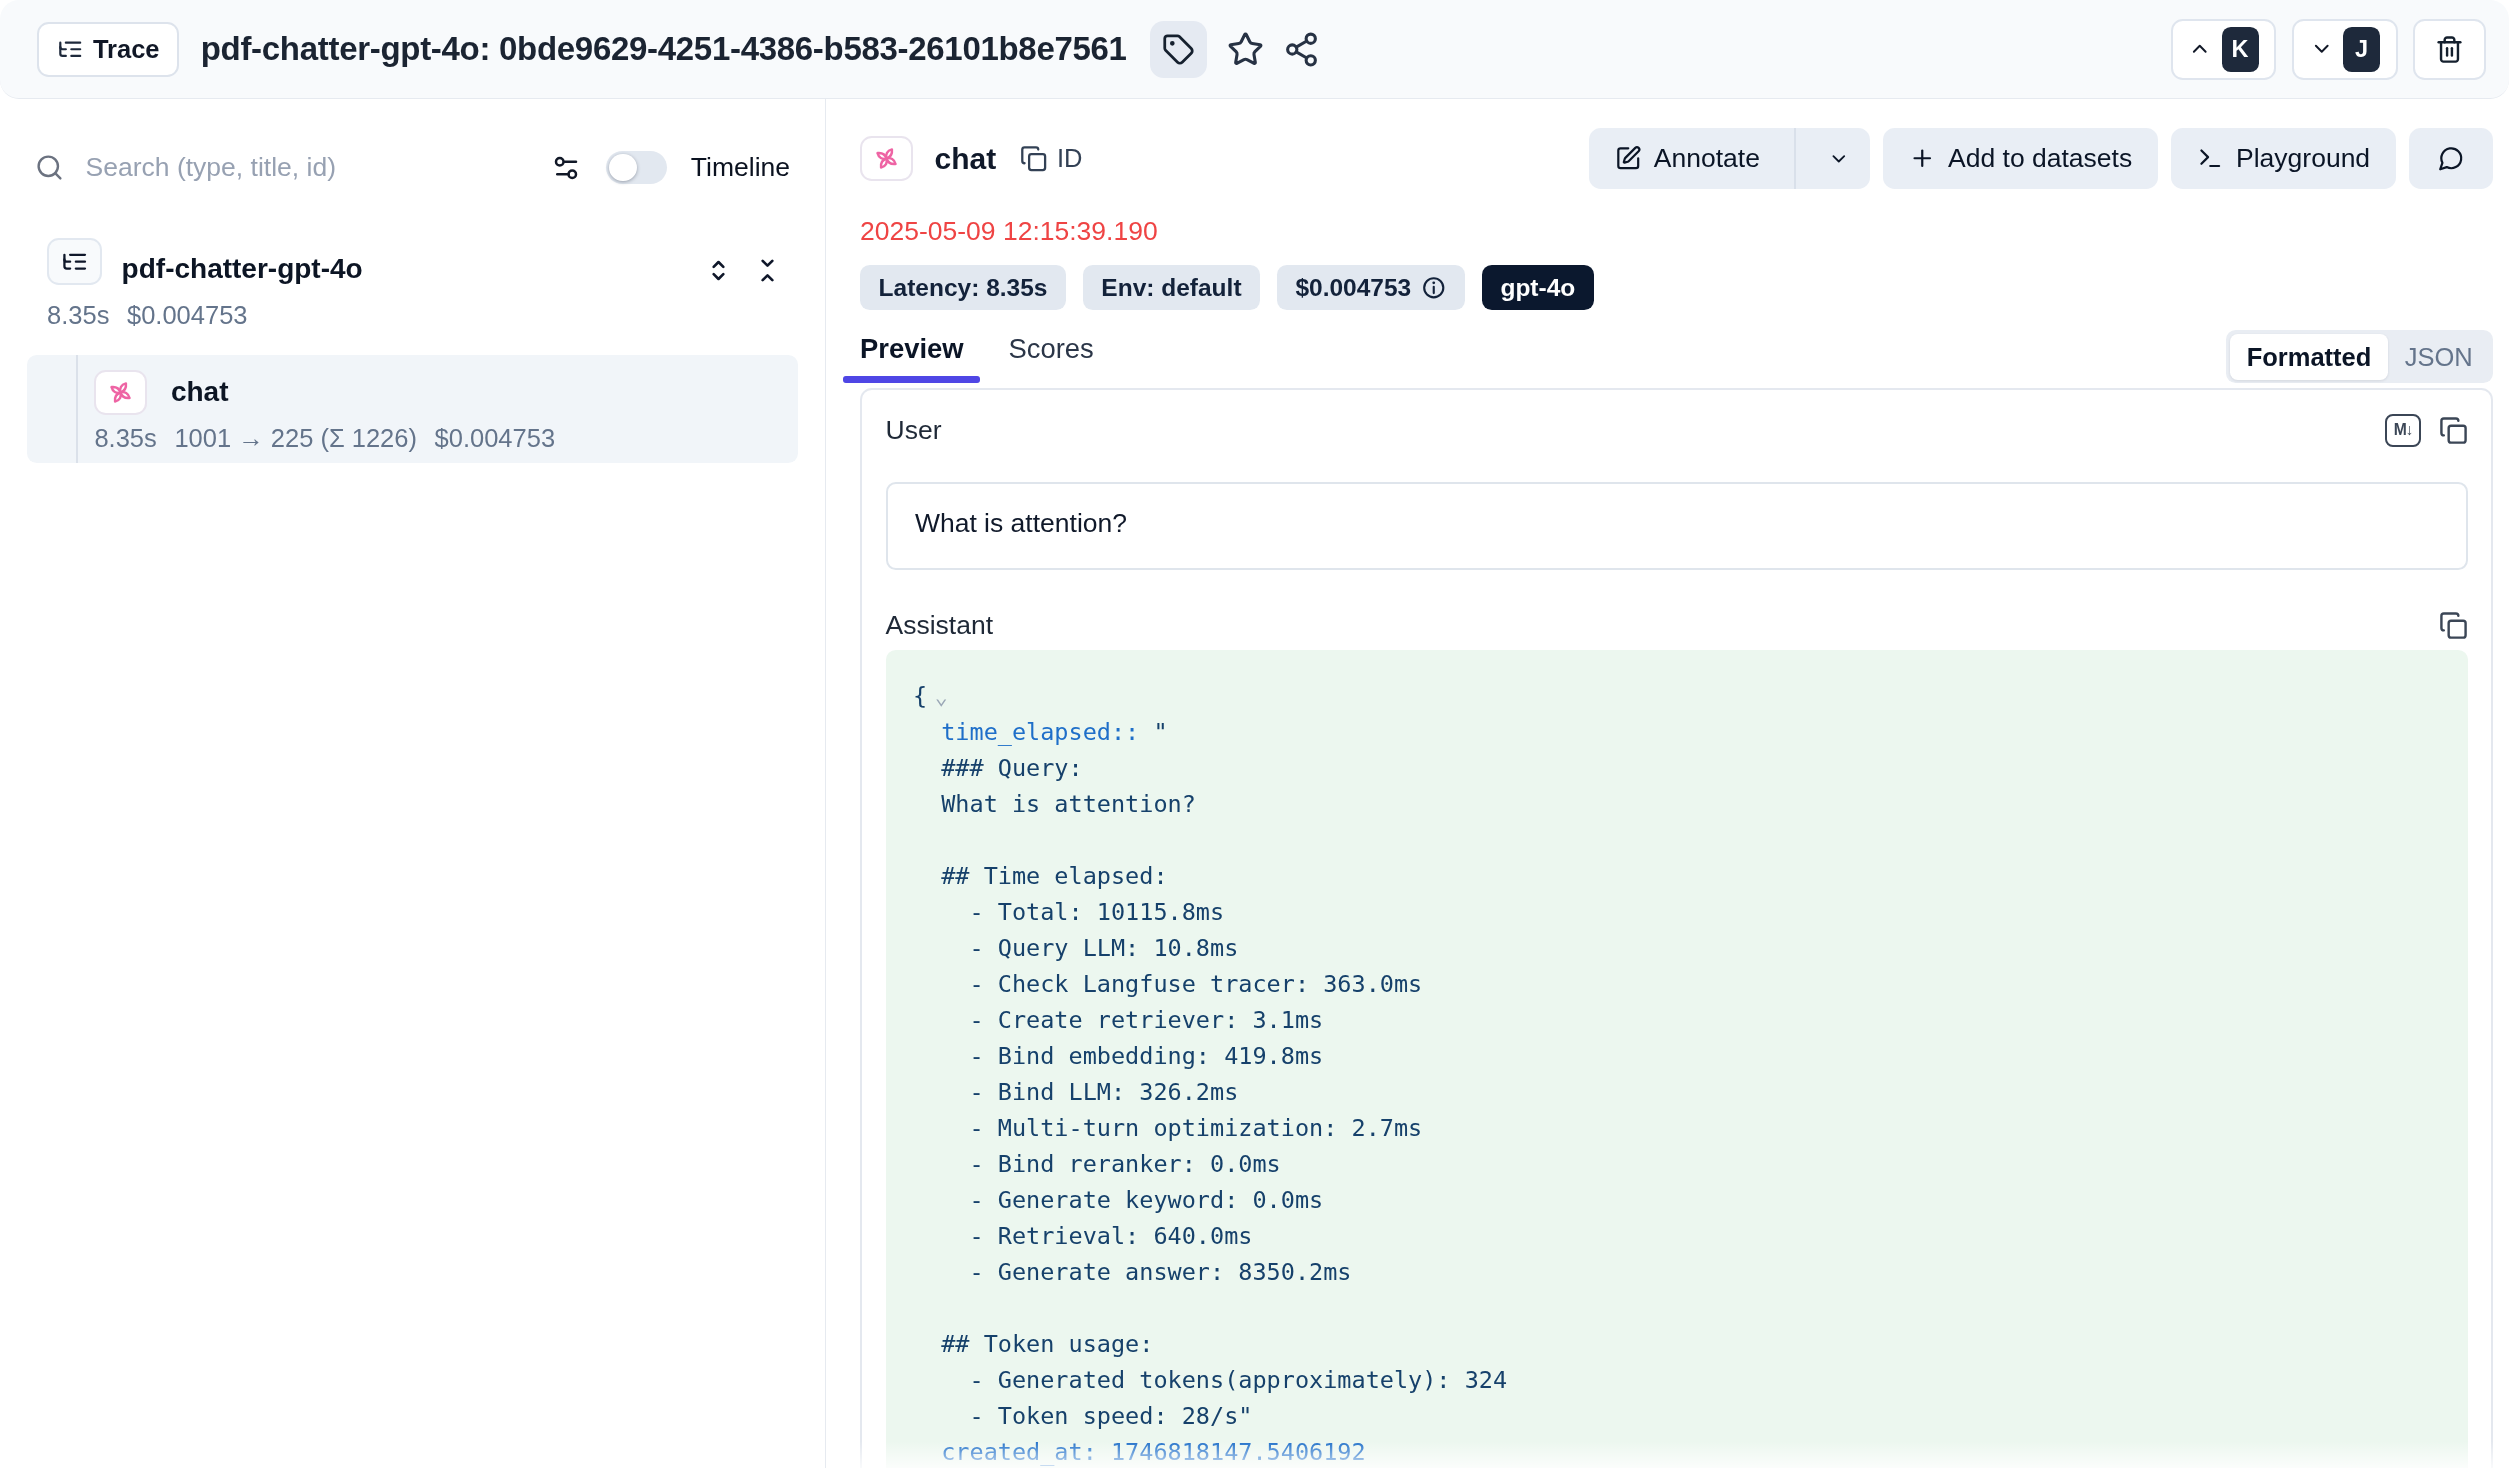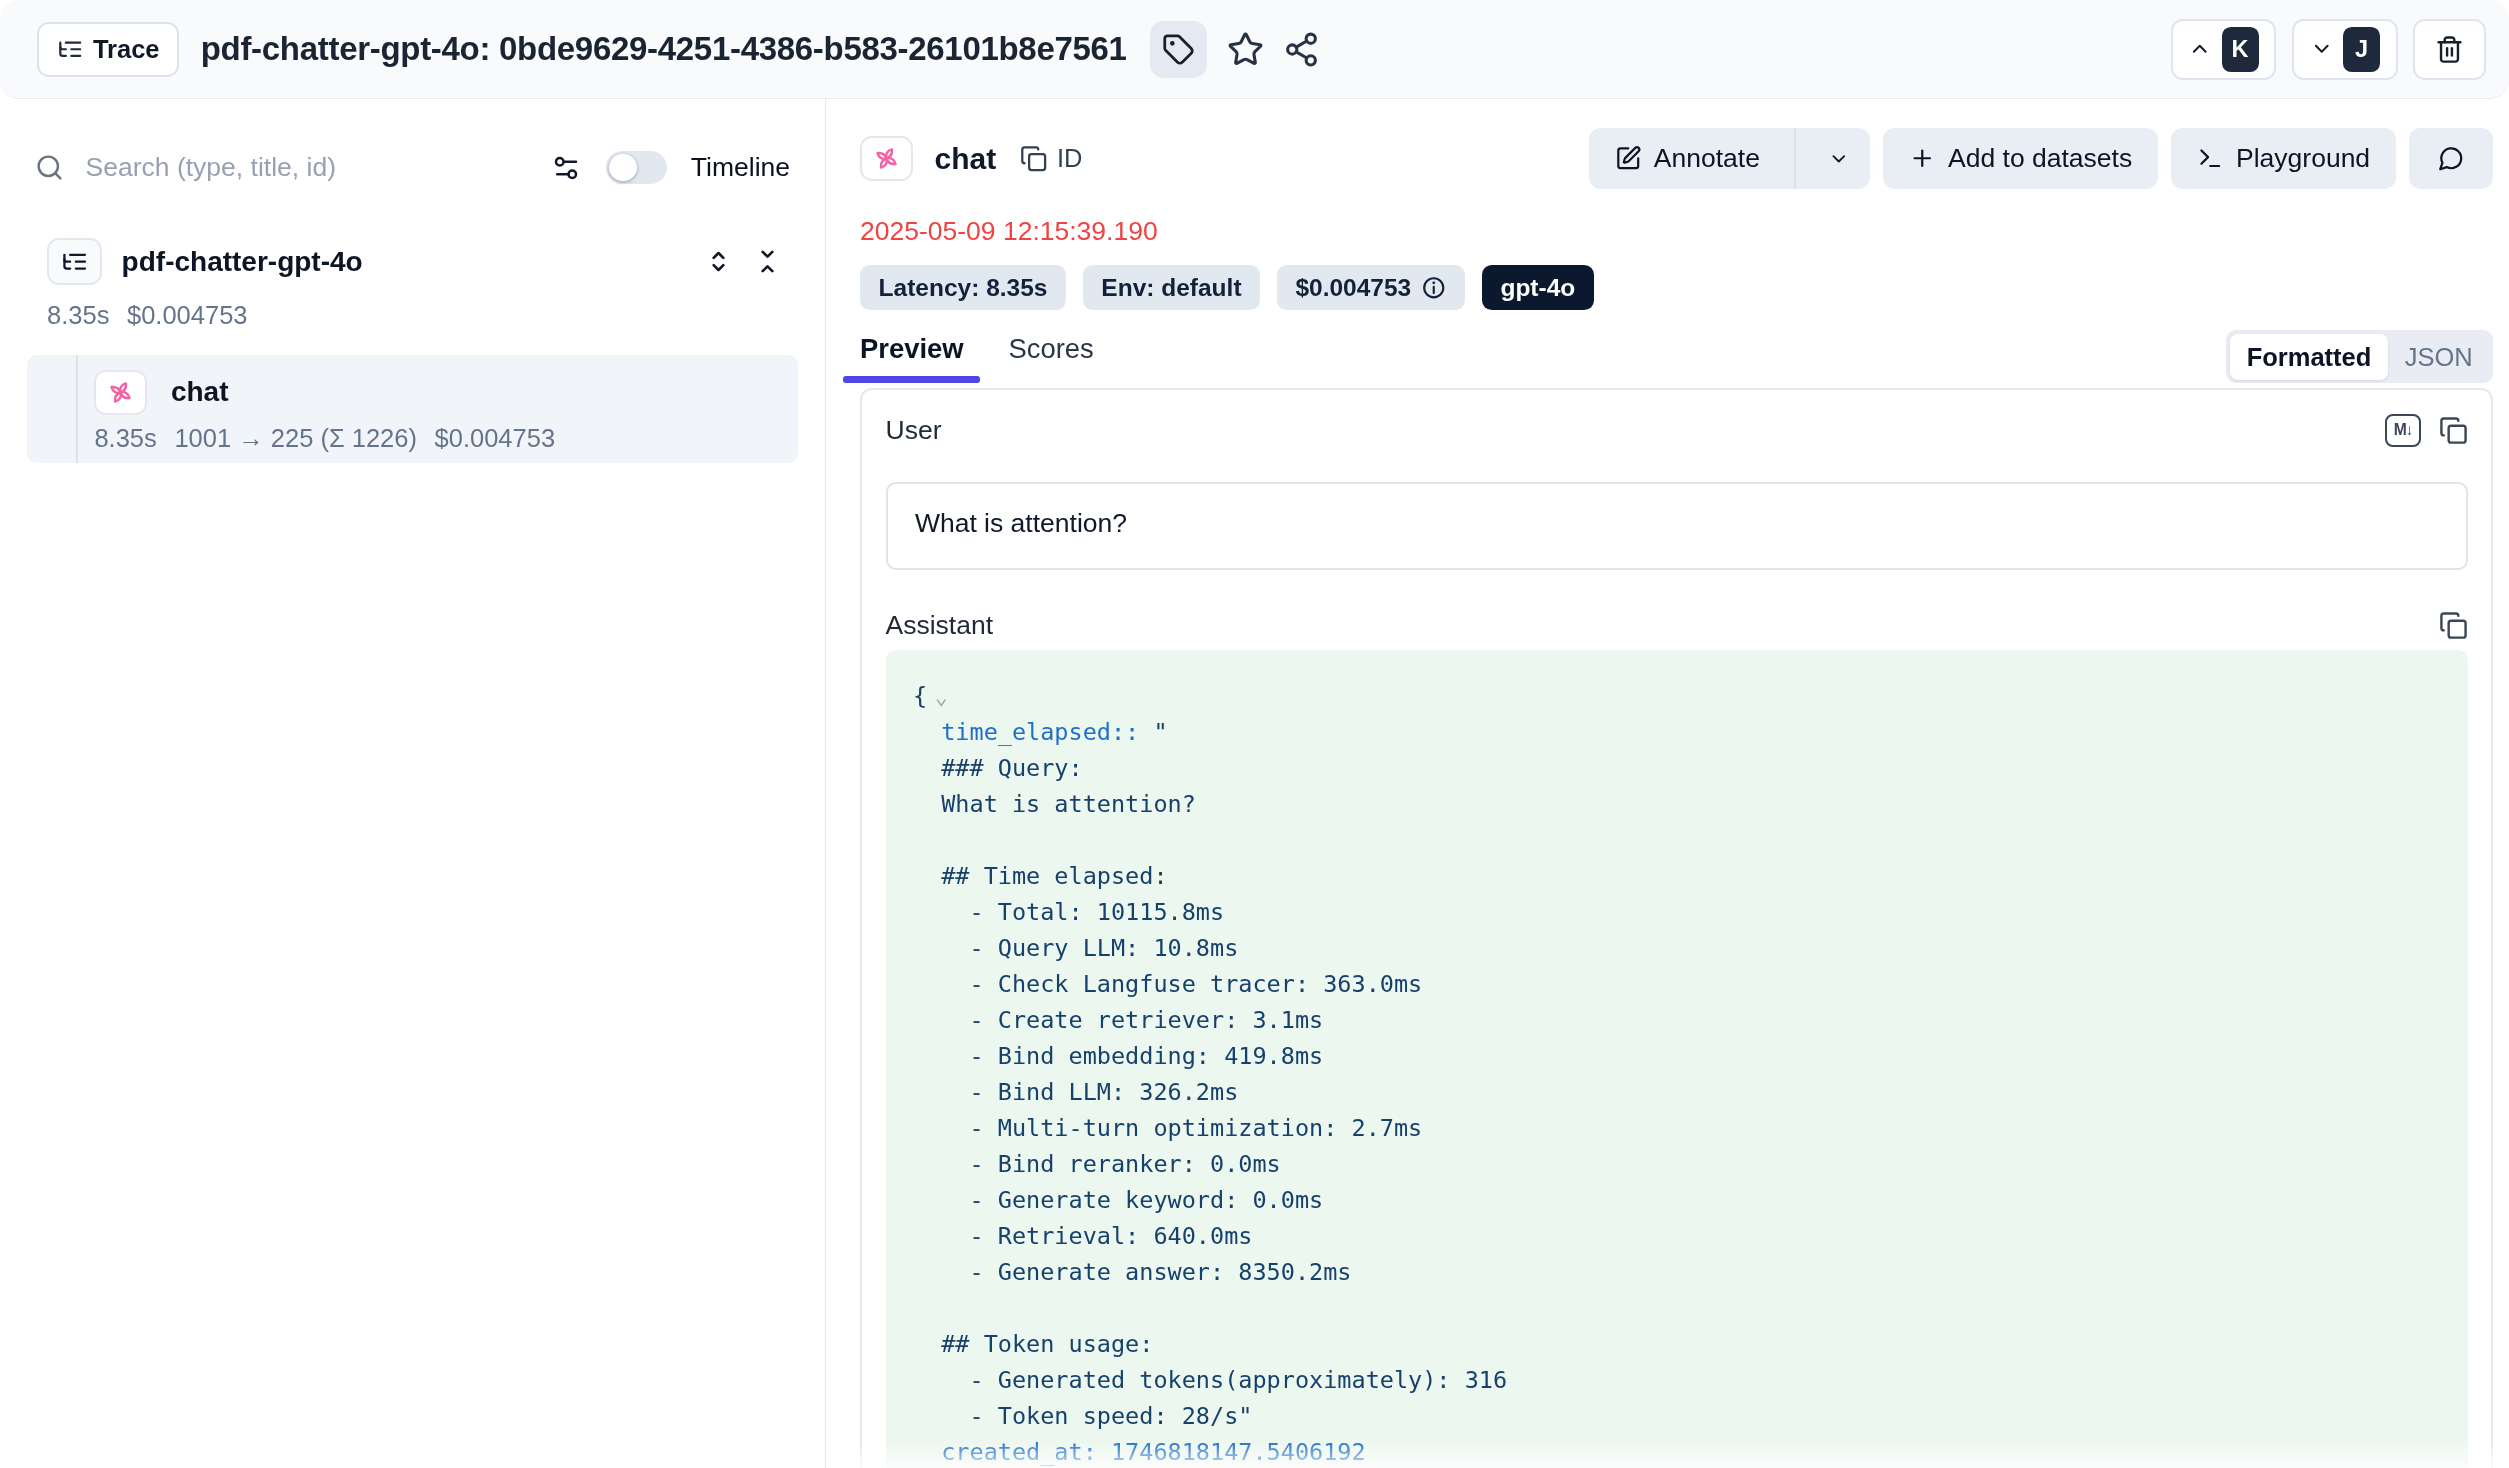--- a/index.html
+++ b/index.html
@@ -43,21 +43,21 @@
     font-size:26.5px; color:#111827; font-family:"Liberation Sans", sans-serif; min-width:0; }
   .search-input::placeholder { color:#97a1b2; }
   .sliders-btn { background:none; border:none; margin:0 25.5px 0 9.8px; cursor:pointer; }
   .sliders-btn svg { width:30px; height:30px; color:#111827; }
   .toggle { width:61px; height:33px; background:#e2e8f0; border-radius:16.7px; position:relative;
     cursor:pointer; flex-shrink:0; }
   .toggle .knob { position:absolute; left:2.9px; top:2.9px; width:27.4px; height:27.4px; background:#fff;
     border-radius:50%; box-shadow:0 1px 3.9px rgba(15,23,42,.35); }
   .timeline-label { margin-left:23.5px; font-size:26.5px; color:#0b1220; font-weight:500; }
 
-  .tree-root-row { margin:43px 43px 0 47px; display:flex; align-items:center; cursor:pointer; }
+  .tree-root-row { margin:43px 43px 0 47px; display:flex; align-items:flex-end; cursor:pointer; }
   .tree-badge { width:55px; height:47px; background:#f8fafc; border:2px solid #e2e8f0; border-radius:11.8px;
     display:flex; align-items:center; justify-content:center; flex-shrink:0; }
   .tree-badge svg { width:27.4px; height:27.4px; color:#0f172a; }
   .root-name { margin-left:19.6px; font-size:28px; font-weight:700; color:#0c1524; }
   .root-actions { margin-left:auto; display:flex; gap:19.6px; }
   .root-actions svg { width:29px; height:29px; color:#0f172a; cursor:pointer; }
   .root-metrics { margin:15.7px 47px 0; display:flex; gap:17.6px; font-size:25.5px; color:#64748b; }
 
   .chat-card { margin:25.5px 27.4px 0; height:108px; background:#f1f5f9; border-radius:9.8px;
     position:relative; padding:14.7px 0 0 67px; cursor:pointer; }
@@ -404,21 +404,21 @@
             <div class="cl"><span class="c-body">    - Create retriever: 3.1ms</span></div>
             <div class="cl"><span class="c-body">    - Bind embedding: 419.8ms</span></div>
             <div class="cl"><span class="c-body">    - Bind LLM: 326.2ms</span></div>
             <div class="cl"><span class="c-body">    - Multi-turn optimization: 2.7ms</span></div>
             <div class="cl"><span class="c-body">    - Bind reranker: 0.0ms</span></div>
             <div class="cl"><span class="c-body">    - Generate keyword: 0.0ms</span></div>
             <div class="cl"><span class="c-body">    - Retrieval: 640.0ms</span></div>
             <div class="cl"><span class="c-body">    - Generate answer: 8350.2ms</span></div>
             <div class="cl">&nbsp;</div>
             <div class="cl"><span class="c-body">  ## Token usage:</span></div>
-            <div class="cl"><span class="c-body">    - Generated tokens(approximately): 316</span></div>
+            <div class="cl"><span class="c-body">    - Generated tokens(approximately): 324</span></div>
             <div class="cl"><span class="c-body">    - Token speed: 28/s"</span></div>
             <div class="cl"><span class="c-key">  created_at:</span><span class="c-key"> 1746818147.5406192</span></div>
           </div>
       </div>
     </main>
   </div>
 
   <div class="bottom-fade"></div>
 </div>
 

